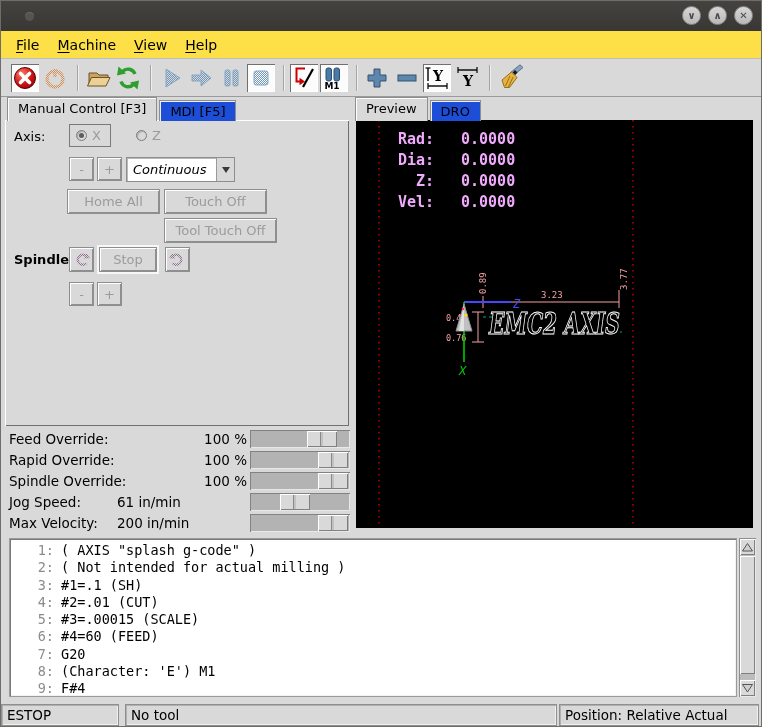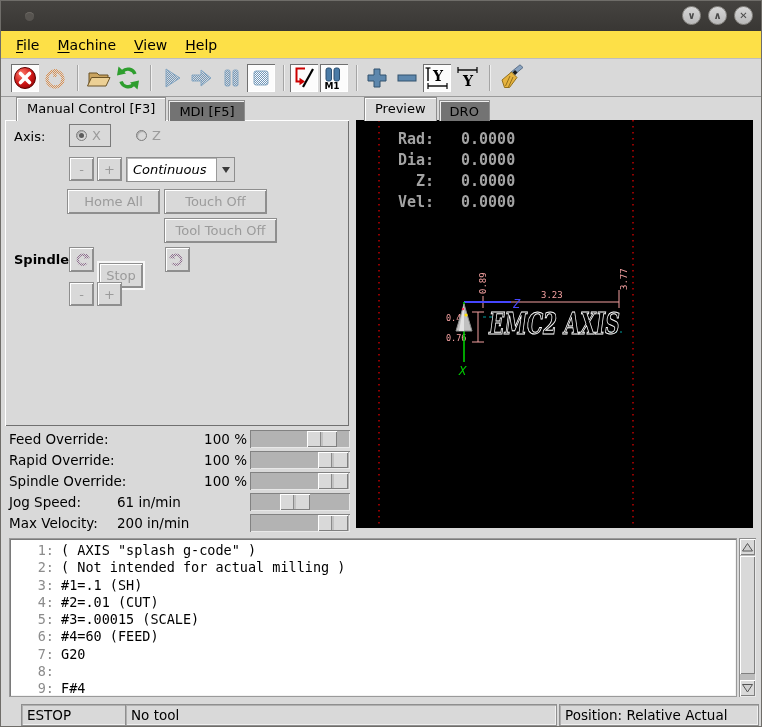--- a/index.html
+++ b/index.html
@@ -26,22 +26,22 @@
   
   .toolbar{position:absolute;left:0;top:58px;width:100%;height:38px;background:#d9d9d9;
     display:flex;align-items:center;padding-left:10px;border-bottom:1px solid #9a9a9a;}
   .tbtn{width:28px;height:28px;display:flex;align-items:center;justify-content:center;
     background:transparent;margin-right:2px;}
   .tbtn.pressed{background:#fcfcfc;box-shadow:inset 1px 1px 0 #707070,inset -1px -1px 0 #ffffff;}
   .tsep{width:1px;height:26px;background:#a5a5a5;margin:0 6px;box-shadow:1px 0 0 #efefef;}
   
   .left-panel{position:absolute;left:4px;top:96px;width:344px;height:437px;}
   .right-panel{position:absolute;left:352px;top:96px;width:406px;height:437px;}
-  .tabs{position:absolute;left:2px;top:0;display:flex;align-items:flex-end;height:24px;z-index:3;margin-left:9px;}
-  .tab{padding:3px 10px 4px 10px;background:#737373;border:1px solid #8e8e8e;border-bottom:none;
+  .tabs{position:absolute;left:2px;top:0;display:flex;align-items:flex-end;height:24px;z-index:3;}
+  .tab{padding:3px 10px 4px 10px;background:#1d4ed8;border:1px solid #8e8e8e;border-bottom:none;
     box-shadow:inset 1px 1px 0 #eeeeee;margin-right:2px;font-size:13px;height:21px;}
   .tab.active{background:#d9d9d9;height:24px;box-shadow:inset 1px 1px 0 #ffffff;position:relative;z-index:4;}
   .tabframe{position:absolute;left:0;top:23px;width:344px;height:306px;background:#d9d9d9;
     box-shadow:inset 1px 1px 0 #ffffff,inset -1px -1px 0 #707070;}
   
   .lbl{position:absolute;font-size:13px;}
   .gray{color:#9b9b9b;}
   .btn{position:absolute;background:#d9d9d9;border:1px solid #8e8e8e;
     box-shadow:inset 1px 1px 0 #ffffff,inset -1px -1px 0 #8f8f8f;
     display:flex;align-items:center;justify-content:center;font-size:13px;}
@@ -65,21 +65,21 @@
   .svalue.l{left:112px;width:130px;text-align:left;}
   .scale{position:absolute;left:245px;top:1px;width:100px;height:18px;background:#b3b3b3;
     box-shadow:inset 1px 1px 0 #828282,inset -1px -1px 0 #e8e8e8;}
   .thumb{position:absolute;top:1px;width:30px;height:16px;background:#d9d9d9;
     box-shadow:inset 1px 1px 0 #ffffff,inset -1px -1px 0 #808080;}
   .thumb::after{content:"";position:absolute;left:14px;top:1px;width:2px;height:14px;
     background:#c2c2c2;box-shadow:-1px 0 0 #8a8a8a;}
   
   .canvas{position:absolute;left:3px;top:23px;width:397px;height:408px;background:#000;}
   .dro{position:absolute;left:38px;top:9px;font-family:"DejaVu Sans Mono","Liberation Mono",monospace;
-    font-weight:bold;font-size:15px;color:#a3a3a3;line-height:21px;}
+    font-weight:bold;font-size:15px;color:#f0abfc;line-height:21px;}
   .drow{display:flex;}
   .dl{display:inline-block;width:40px;text-align:right;}
   .dv{display:inline-block;margin-left:27px;}
   .splash{position:absolute;left:0;top:0;}
   
   .gcode-wrap{position:absolute;left:0;top:533px;width:762px;height:167px;background:#d9d9d9;}
   .gcode-box{position:absolute;left:8px;top:4px;width:728px;height:159px;background:#ffffff;
     border:1px solid #9a9a9a;box-shadow:inset 1px 1px 0 #7a7a7a,inset -1px -1px 0 #f2f2f2;
     font-family:"DejaVu Sans Mono","Liberation Mono",monospace;font-size:13.5px;line-height:17.3px;
     padding-top:3px;overflow:hidden;}
@@ -273,21 +273,21 @@
       <div class="btn gray" style="left:62px;top:69px;width:93px;height:25px;">Home All</div>
       <div class="btn gray" style="left:159px;top:69px;width:103px;height:25px;">Touch Off</div>
       <div class="btn gray" style="left:159px;top:98px;width:113px;height:25px;">Tool Touch Off</div>
       <span class="lbl" style="left:9px;top:132px;font-weight:bold;">Spindle:</span>
       <div class="btn" style="left:64px;top:127px;width:25px;height:25px;">
         <svg width="17" height="17">
           <path d="M13.5 5.5 A5 5 0 1 0 13.5 12" fill="none" stroke="url(#stipP)" stroke-width="2.4"></path>
           <polygon points="13.5,2 17,7.2 10.8,7.6" fill="url(#stipP)"></polygon>
         </svg>
       </div>
-      <div class="btn gray spindle-stop" style="left:94px;top:127px;width:44px;height:25px;margin-top:16px;">Stop</div>
+      <div class="btn gray spindle-stop" style="left:94px;top:127px;width:58px;height:25px;">Stop</div>
       <div class="btn" style="left:160px;top:127px;width:25px;height:25px;">
         <svg width="17" height="17">
           <g transform="scale(-1,1) translate(-17,0)">
             <path d="M13.5 5.5 A5 5 0 1 0 13.5 12" fill="none" stroke="url(#stipP)" stroke-width="2.4"></path>
             <polygon points="13.5,2 17,7.2 10.8,7.6" fill="url(#stipP)"></polygon>
           </g>
         </svg>
       </div>
       <div class="btn gray" style="left:64px;top:162px;width:25px;height:24px;">-</div>
       <div class="btn gray" style="left:92px;top:162px;width:25px;height:24px;">+</div>
@@ -392,37 +392,37 @@
 
   <div class="gcode-wrap">
     <div class="gcode-box">
       <div class="gline"><span class="gnum">1:</span><span class="gtxt">( AXIS "splash g-code" )</span></div>
       <div class="gline"><span class="gnum">2:</span><span class="gtxt">( Not intended for actual milling )</span></div>
       <div class="gline"><span class="gnum">3:</span><span class="gtxt">#1=.1 (SH)</span></div>
       <div class="gline"><span class="gnum">4:</span><span class="gtxt">#2=.01 (CUT)</span></div>
       <div class="gline"><span class="gnum">5:</span><span class="gtxt">#3=.00015 (SCALE)</span></div>
       <div class="gline"><span class="gnum">6:</span><span class="gtxt">#4=60 (FEED)</span></div>
       <div class="gline"><span class="gnum">7:</span><span class="gtxt">G20</span></div>
-      <div class="gline"><span class="gnum">8:</span></div>
+      <div class="gline"><span class="gnum">8:</span><span class="gtxt">(Character: 'E') M1</span></div>
       <div class="gline"><span class="gnum">9:</span><span class="gtxt">F#4</span></div>
     </div>
     <div class="vscroll">
       <div class="sb-arrow" style="top:1px;">
         <svg width="11" height="9">
             <polygon points="5.5,0.5 10.5,8 0.5,8" fill="#cfcfcf" stroke="#555"></polygon>
           </svg>
       </div>
       <div class="sb-thumb"></div>
       <div class="sb-arrow" style="bottom:1px;top:auto;">
         <svg width="11" height="9">
             <polygon points="0.5,0.5 10.5,0.5 5.5,8" fill="#cfcfcf" stroke="#555"></polygon>
           </svg>
       </div>
     </div>
   </div>
 
   <div class="statusbar">
-    <div class="scell" style="left:20px;width:118px;">ESTOP</div>
+    <div class="scell" style="left:0;width:118px;">ESTOP</div>
     <div class="scell" style="left:124px;width:432px;">No tool</div>
     <div class="scell" style="left:558px;width:200px;">Position: Relative Actual</div>
   </div>
 
 </div>
 
 </body></html>

